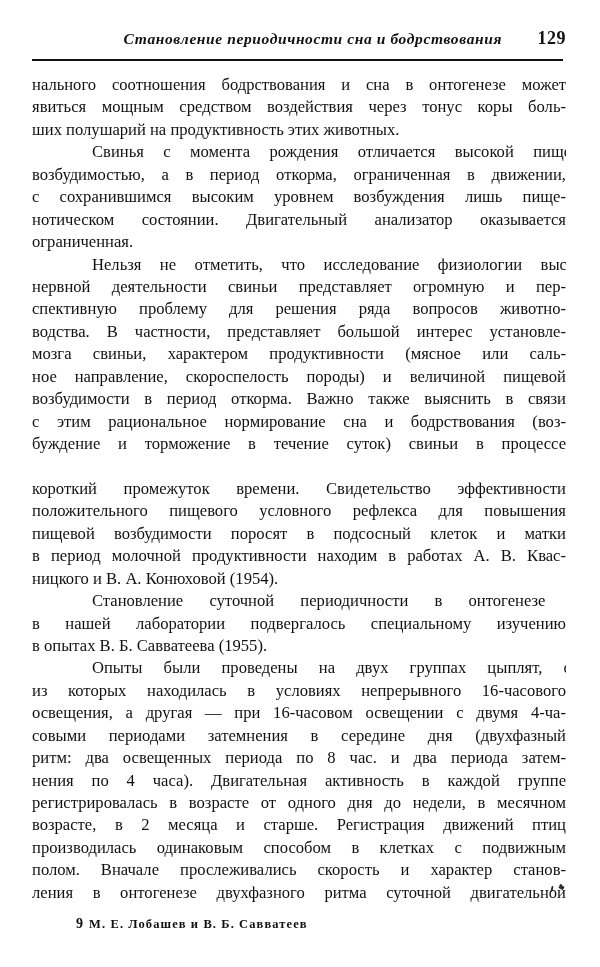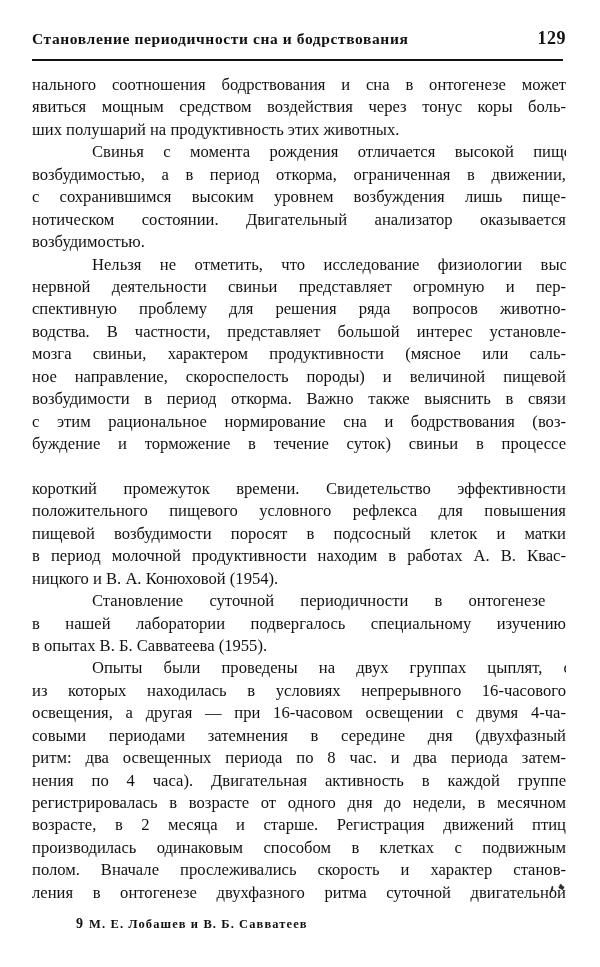--- a/index.html
+++ b/index.html
@@ -30,21 +30,22 @@
     left: 32px;
     top: 30px;
     width: 534px;
     height: 26px;
   }
   .runhead-title {
     position: absolute;
     left: 0;
     top: 0;
     width: 470px;
-    text-align: left;
+    text-align: right;
+    font-style: italic;
     font-weight: bold;
     font-size: 15.5px;
     letter-spacing: 0.6px;
     white-space: nowrap;
   }
   .runhead-pageno {
     position: absolute;
     right: 0;
     top: -2px;
     font-weight: bold;
@@ -134,21 +135,21 @@
   <div class="runhead-rule"></div>
 
   <div class="body-block" id="body-block">
       <div class="ln"><span style="word-spacing: 11.6763px;">нального соотношения бодрствования и сна в онтогенезе может</span></div>
       <div class="ln"><span style="word-spacing: 11.404px;">явиться мощным средством воздействия через тонус коры боль-</span></div>
       <div class="ln last"><span>ших полушарий на продуктивность этих животных.</span></div>
       <div class="ln indent"><span style="word-spacing: 10.2552px;">Свинья с момента рождения отличается высокой пищевой</span></div>
       <div class="ln"><span style="word-spacing: 12.4263px;">возбудимостью, а в период откорма, ограниченная в движении,</span></div>
       <div class="ln"><span style="word-spacing: 16.026px;">с сохранившимся высоким уровнем возбуждения лишь пище-</span></div>
       <div class="ln"><span style="word-spacing: 23.2695px;">нотическом состоянии. Двигательный анализатор оказывается</span></div>
-      <div class="ln last"><span>возбудимостью.</span></div>
+      <div class="ln last"><span>ограниченная.</span></div>
       <div class="ln indent"><span style="word-spacing: 9.32552px;">Нельзя не отметить, что исследование физиологии высшей</span></div>
       <div class="ln"><span style="word-spacing: 17.1276px;">нервной деятельности свиньи представляет огромную и пер-</span></div>
       <div class="ln"><span style="word-spacing: 17.8958px;">спективную проблему для решения ряда вопросов животно-</span></div>
       <div class="ln"><span style="word-spacing: 12.8438px;">водства. В частности, представляет большой интерес установле-</span></div>
       <div class="ln"><span style="word-spacing: 17.1302px;">мозга свиньи, характером продуктивности (мясное или саль-</span></div>
       <div class="ln"><span style="word-spacing: 13.8229px;">ное направление, скороспелость породы) и величиной пищевой</span></div>
       <div class="ln"><span style="word-spacing: 10.4766px;">возбудимости в период откорма. Важно также выяснить в связи</span></div>
       <div class="ln"><span style="word-spacing: 13.3862px;">с этим рациональное нормирование сна и бодрствования (воз-</span></div>
       <div class="ln"><span style="word-spacing: 13.6543px;">буждение и торможение в течение суток) свиньи в процессе</span></div>
       <div class="ln"><span style="word-spacing: 13.5491px; margin-top: 32px;">накопление огромного количества мяса и сала в сравнительно</span></div>

